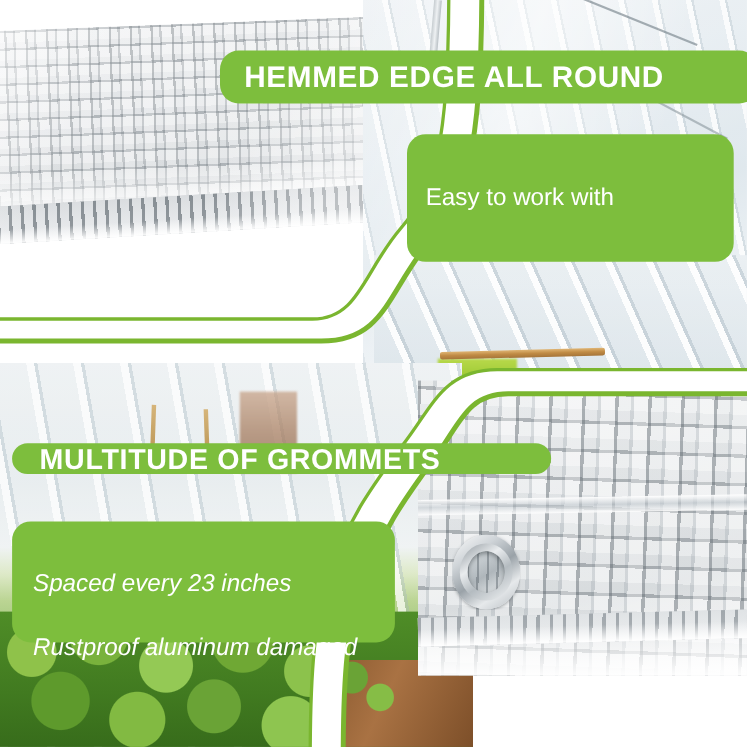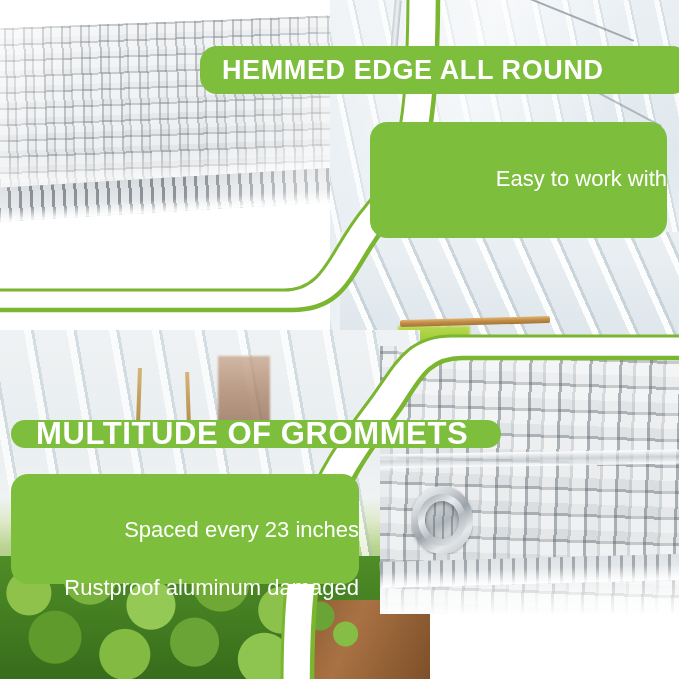--- a/index.html
+++ b/index.html
@@ -3,21 +3,20 @@
 <meta charset="utf-8">
 <style>
   html,body{margin:0;padding:0;background:#fff;}
   body{font-family:"Liberation Sans",sans-serif;}
 
   #canvas{
     position:relative;
     width:679px;height:679px;
     overflow:hidden;
     background:#ffffff;
-    text-align:right;
   }
 
   
   .photo{position:absolute;overflow:hidden;}
 
   #photo-tarp-top{
     left:-12px;top:22px;width:352px;height:178px;
     background:
       linear-gradient(to bottom,rgba(255,255,255,0) 72%,rgba(255,255,255,.92) 96%),
       repeating-linear-gradient(90deg,
@@ -215,42 +214,43 @@
     font-weight:bold;
     letter-spacing:.6px;
     white-space:nowrap;
   }
   #title-pill-hemmed{
     left:200px;top:46px;width:467px;height:48px;
     padding-left:22px;
     font-size:27px;
   }
   #title-pill-grommets{
-    left:11px;top:420px;width:465px;height:28px;
+    left:11px;top:403px;width:465px;height:28px;
     padding-left:25px;
-    font-size:31px;
+    font-size:26px;
   }
 
   .body-card{
     position:absolute;
     background:#7dbe3d;
     border-radius:17px;
     color:#ffffff;
     font-size:22px;
     line-height:31px;
   }
   #body-card-hemmed{
     left:370px;top:122px;width:297px;height:116px;
     padding:14px 0 0 17px;
     box-sizing:border-box;
   }
   #body-card-grommets{
     left:11px;top:474px;width:348px;height:110px;
     padding:13px 0 0 19px;
     box-sizing:border-box;
+    font-style:italic;
   }
   .body-line{display:block;white-space:nowrap;margin-top:27px;}
 </style>
 </head>
 <body>
 
 <div id="canvas">
 
   <div class="photo" id="photo-tarp-top"></div>
   <div class="photo" id="photo-tarp-top-hem"></div>

